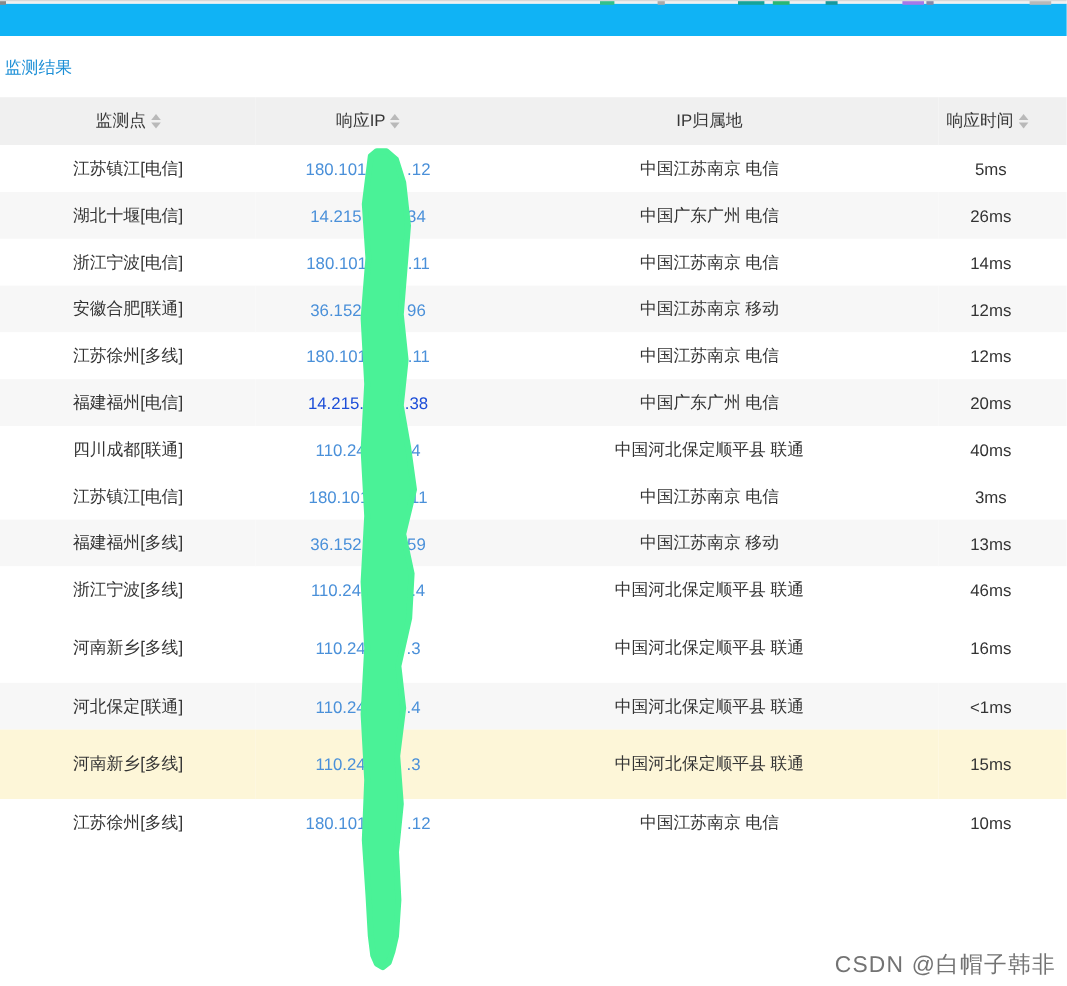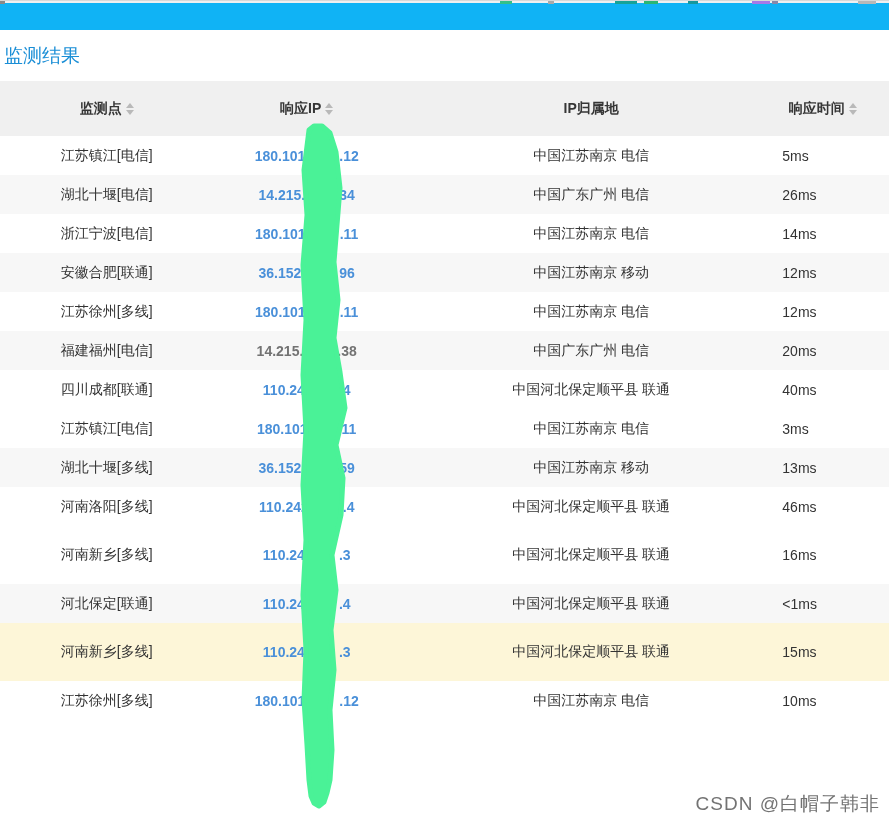--- a/index.html
+++ b/index.html
@@ -2,33 +2,33 @@
 <html><head>
 <meta charset="utf-8">
 <style>
   * { margin:0; padding:0; box-sizing:border-box; }
   html,body { width:889px; height:822px; background:#ffffff; overflow:hidden;
               font-family:"Liberation Sans","DejaVu Sans",sans-serif; }
   .top-strip { position:relative; width:100%; height:3px; background:#f0f0f0;
                border-top:1px solid #d8d8d8; }
   .top-strip .frag { position:absolute; top:0; height:3px; }
   .cyan-bar { width:100%; height:27px; }
-  .section-title { margin:14px 0 0 4px; font-size:19px; line-height:24px; font-weight:400; }
+  .section-title { margin:14px 0 0 4px; font-size:14px; line-height:24px; font-weight:400; }
   table.monitor { width:100%; border-collapse:collapse; margin-top:13px; table-layout:fixed; }
-  table.monitor th { height:55px; background:#f0f0f0; font-size:14px; font-weight:bold;
+  table.monitor th { height:40px; background:#f0f0f0; font-size:14px; font-weight:normal;
                      color:#363636; text-align:center; vertical-align:middle; }
   table.monitor th.col-time { text-align:center; padding-right:26px; }
   table.monitor td { font-size:14px; color:#333; text-align:center; vertical-align:middle; }
-  table.monitor td.col-time { text-align:left; padding-right:20px; }
+  table.monitor td.col-time { text-align:center; padding-right:20px; }
   tr.row-normal td { height:39px; }
   tr.row-tall td { height:58px; }
   tr.bg-white { background:#ffffff; }
   tr.bg-gray { background:#f7f7f7;margin-left:44px; }
   tr.bg-yellow { background:#fdf6d8; }
-  .ip-link { text-decoration:none; cursor:pointer;font-weight:bold; }
+  .ip-link { text-decoration:none; cursor:pointer; }
   .ip-gap { display:inline-block; width:34px; }
   .sort-icon { display:inline-flex; flex-direction:column; align-items:center;
                margin-left:4px; vertical-align:middle; }
   .sort-icon .up { width:0; height:0; border-left:4px solid transparent;
                    border-right:4px solid transparent; border-bottom:5px solid #b9b9b9;
                    margin-bottom:2px; }
   .sort-icon .down { width:0; height:0; border-left:4px solid transparent;
                      border-right:4px solid transparent; border-top:5px solid #b9b9b9; }
   .marker-overlay { position:absolute; left:0; top:0; width:889px; height:822px;
                     pointer-events:none; }
@@ -104,44 +104,44 @@
         <td class="col-time">12ms</td>
       </tr>
       <tr class="row-normal bg-white">
         <td>江苏徐州[多线]</td>
         <td><a class="ip-link" style="color: rgb(74, 144, 217);"><span>180.101</span><span class="ip-gap"></span><span>.11</span></a></td>
         <td>中国江苏南京 电信</td>
         <td class="col-time">12ms</td>
       </tr>
       <tr class="row-normal bg-gray">
         <td>福建福州[电信]</td>
-        <td><a class="ip-link" style="color: #737373;"><span>14.215.</span><span class="ip-gap"></span><span>.38</span></a></td>
+        <td><a class="ip-link" style="color: #1d4ed8;"><span>14.215.</span><span class="ip-gap"></span><span>.38</span></a></td>
         <td>中国广东广州 电信</td>
         <td class="col-time">20ms</td>
       </tr>
       <tr class="row-normal bg-white">
         <td>四川成都[联通]</td>
         <td><a class="ip-link" style="color: rgb(74, 144, 217);"><span>110.24</span><span class="ip-gap"></span><span>.4</span></a></td>
         <td>中国河北保定顺平县 联通</td>
         <td class="col-time">40ms</td>
       </tr>
       <tr class="row-normal bg-white">
         <td>江苏镇江[电信]</td>
         <td><a class="ip-link" style="color: rgb(74, 144, 217);"><span>180.101</span><span class="ip-gap"></span><span>11</span></a></td>
         <td>中国江苏南京 电信</td>
         <td class="col-time">3ms</td>
       </tr>
       <tr class="row-normal bg-gray">
-        <td>湖北十堰[多线]</td>
+        <td>福建福州[多线]</td>
         <td><a class="ip-link" style="color: rgb(74, 144, 217);"><span>36.152.</span><span class="ip-gap"></span><span>59</span></a></td>
         <td>中国江苏南京 移动</td>
         <td class="col-time">13ms</td>
       </tr>
       <tr class="row-normal bg-white">
-        <td>河南洛阳[多线]</td>
+        <td>浙江宁波[多线]</td>
         <td><a class="ip-link" style="color: rgb(74, 144, 217);"><span>110.242</span><span class="ip-gap"></span><span>.4</span></a></td>
         <td>中国河北保定顺平县 联通</td>
         <td class="col-time">46ms</td>
       </tr>
       <tr class="row-tall bg-white">
         <td>河南新乡[多线]</td>
         <td><a class="ip-link" style="color: rgb(74, 144, 217);"><span>110.24</span><span class="ip-gap"></span><span>.3</span></a></td>
         <td>中国河北保定顺平县 联通</td>
         <td class="col-time">16ms</td>
       </tr>

